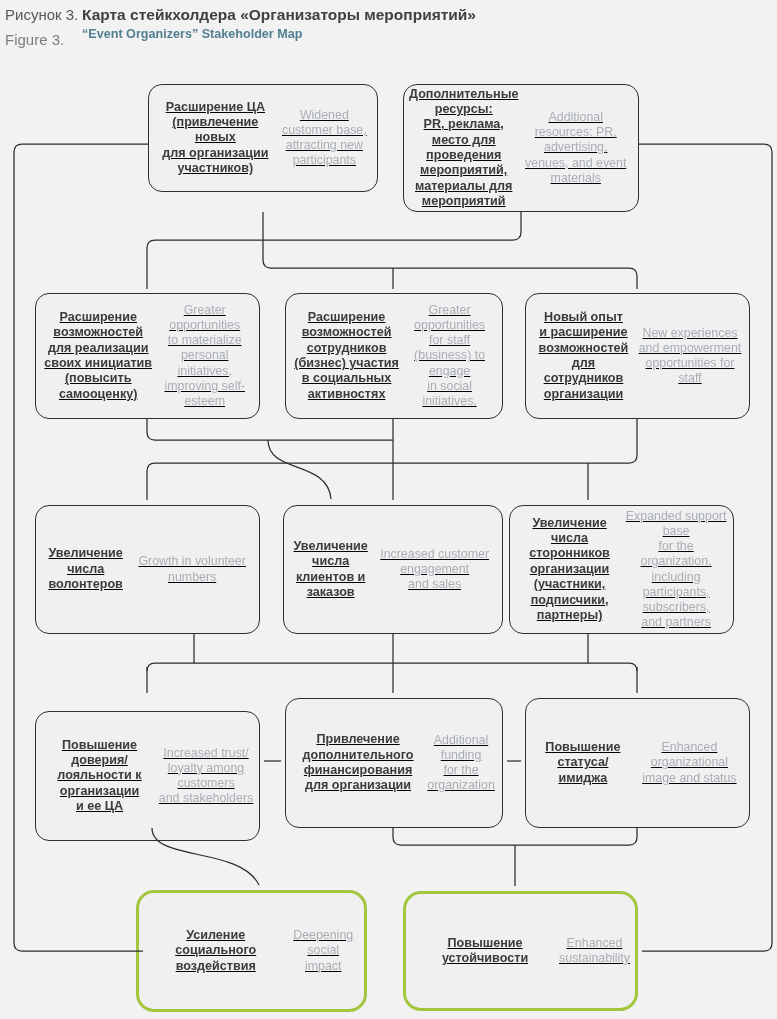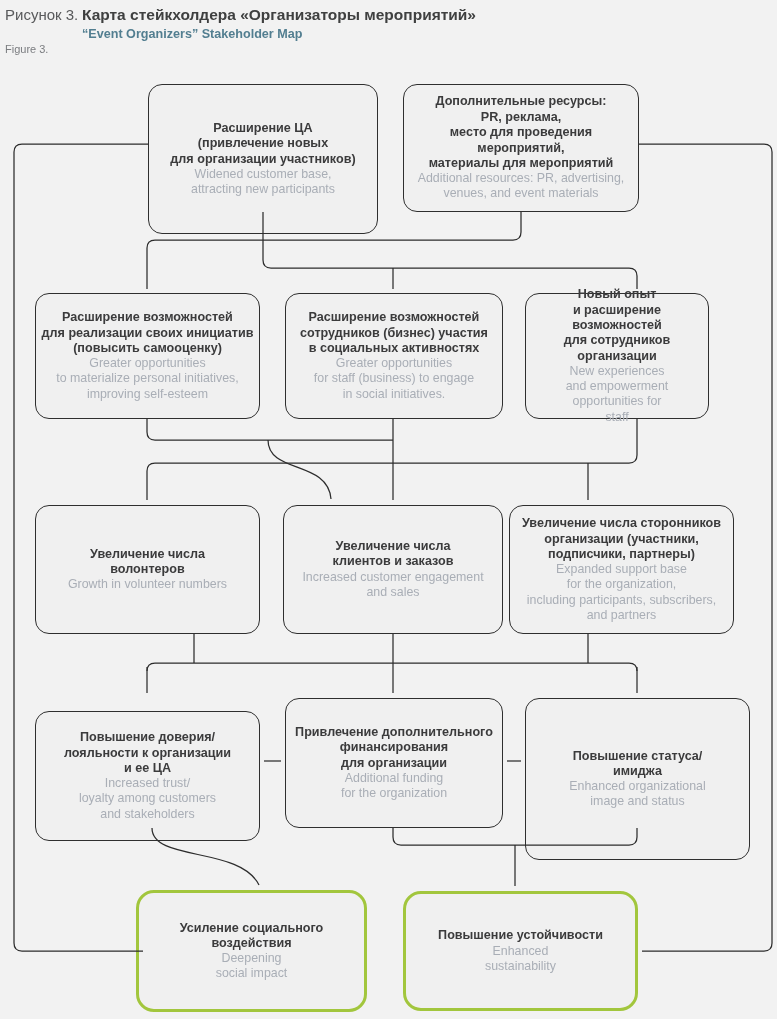--- a/index.html
+++ b/index.html
@@ -11,45 +11,45 @@
   body{
     width:777px;height:1019px;position:relative;overflow:hidden;
     background:var(--background);
     font-family:"Liberation Sans", sans-serif;
   }
   .canvas{position:absolute;inset:0;}
   .fig-header{position:absolute;left:5px;top:6px;}
   .fig-row{display:flex;align-items:flex-start;}
   .fig-label-ru{width:77px;font-size:15px;color:var(--title-label);}
   .fig-title-ru{font-size:15.5px;font-weight:700;color:var(--title-ru);}
-  .fig-label-en{width:77px;font-size:11px;color:var(--subtitle-label);margin-top:19px;}
+  .fig-label-en{width:77px;font-size:15px;color:var(--subtitle-label);margin-top:7px;}
   .fig-title-en{font-size:12.6px;font-weight:700;color:var(--subtitle-en);margin-top:3px;}
   .node{
     position:absolute;box-sizing:border-box;
     background:var(--node-fill);
     border:1.4px solid var(--node-border);
     border-radius:14px;
-    display:flex;flex-direction:column;justify-content:center;align-items:center;
-    text-align:center;padding:16px 5px;
+    display:flex;flex-direction:row;justify-content:center;align-items:center;
+    text-align:center;padding:16px 5px;text-decoration:underline;
   }
   .node .ru{white-space:pre-line;color:var(--ru-text);font-weight:600;font-size:12.6px;line-height:1.22;}
   .node .en{white-space:pre-line;color:var(--en-text);font-weight:400;font-size:12.4px;line-height:1.22;}
   .node.green{border:3.6px solid var(--green-accent);border-radius:18px;}
   
-  #node-a{left:148px;top:84px;width:230px;height:150px;}
+  #node-a{left:148px;top:84px;width:230px;height:108px;}
   #node-b{left:403px;top:84px;width:236px;height:128px;}
   #node-c{left:35px; top:293px;width:225px;height:126px;}
   #node-d{left:285px;top:293px;width:218px;height:126px;}
-  #node-e{left:525px;top:293px;width:184px;height:126px;}
+  #node-e{left:525px;top:293px;width:225px;height:126px;}
   #node-f{left:35px; top:505px;width:225px;height:129px;}
   #node-g{left:283px;top:505px;width:220px;height:129px;}
   #node-h{left:509px;top:505px;width:225px;height:129px;}
   #node-i{left:35px; top:698px;width:225px;height:130px;margin-top:13px;}
   #node-j{left:285px;top:698px;width:218px;height:130px;}
-  #node-k{left:525px;top:698px;width:225px;height:162px;text-align:center;}
+  #node-k{left:525px;top:698px;width:225px;height:130px;text-align:center;}
   #node-l{left:136px;top:890px;width:231px;height:122px;}
   #node-m{left:403px;top:891px;width:235px;height:120px;}
   svg.wires{position:absolute;inset:0;pointer-events:none;}
   svg.wires path{stroke:var(--line);stroke-width:1.25;fill:none;}
 </style>
 </head>
 <body>
 
 <div class="canvas">
 

